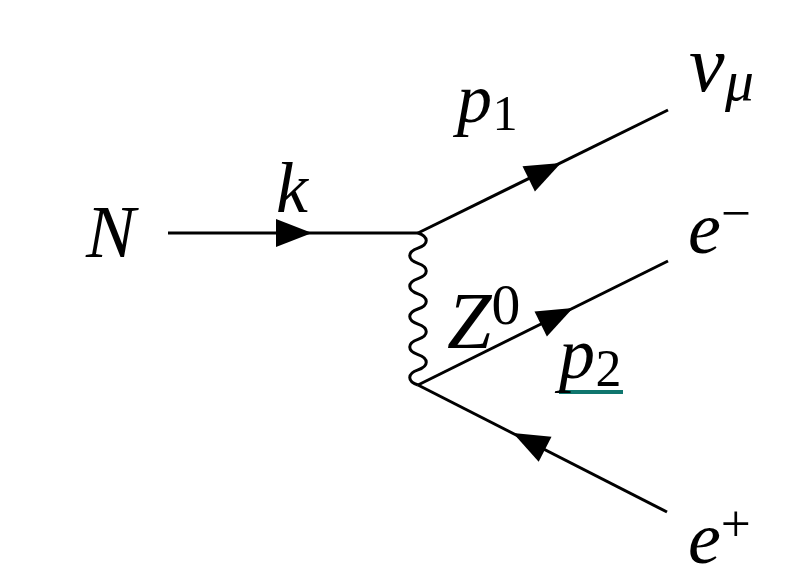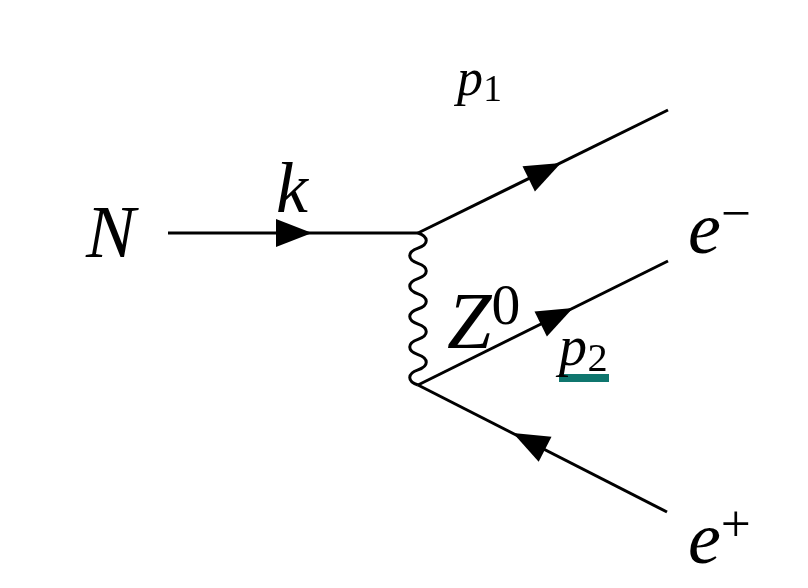--- a/index.html
+++ b/index.html
@@ -36,26 +36,26 @@
     font-size: 0.72em;
     font-style: normal;
     vertical-align: baseline;
   }
   .label sub { top: 0.16em; left: 0.01em; }
   .label sup { top: -0.42em; }
   .label sub.italic-sub { font-style: italic; }
 
   #lbl-N       { left:  86px; top: 195px; font-size: 74px; }
   #lbl-k       { left: 276px; top: 152px; font-size: 72px; }
-  #lbl-p1      { left: 457px; top:  52px; font-size: 52px; text-align: center; }
+  #lbl-p1      { left: 457px; top:  64px; font-size: 70px; text-align: center; }
   #lbl-nu-mu   { left: 689px; top:  24px; font-size: 80px; }
   #lbl-Z0      { left: 447px; top: 281px; font-size: 80px; }
   #lbl-e-minus { left: 688px; top: 191px; font-size: 74px; }
-  #lbl-p2      { left: 559px; top: 318px; font-size: 56px;
-                 border-bottom: 8px solid #0f766e; display: inline-block;
+  #lbl-p2      { left: 559px; top: 318px; font-size: 72px;
+                 border-bottom: 4px solid #0f766e; display: inline-block;
                  padding-right: 2px; }
   #lbl-p3      { left: 610px; top: 351px; font-size: 74px; }
   #lbl-e-plus  { left: 688px; top: 501px; font-size: 74px; }
 </style>
 </head>
 <body>
 
 <div id="stage">
 
   <svg id="diagram-svg" width="808" height="588" viewBox="0 0 808 588">
@@ -83,20 +83,21 @@
       <polygon points="513,433 551.5,436.8 538.7,461.8"></polygon>
     </g>
   </svg>
 
   <div class="label" id="lbl-N"><span>N</span></div>
 
   <div class="label" id="lbl-k"><span>k</span></div>
 
   <div class="label" id="lbl-p1"><span>p</span><sub>1</sub></div>
 
+  <div class="label" id="lbl-nu-mu"><span>ν</span><sub class="italic-sub">μ</sub></div>
 
   <div class="label" id="lbl-Z0"><span>Z</span><sup>0</sup></div>
 
   <div class="label" id="lbl-e-minus"><span>e</span><sup>−</sup></div>
 
   <div class="label" id="lbl-p2"><span>p</span><sub>2</sub></div>
 
 
   <div class="label" id="lbl-e-plus"><span>e</span><sup>+</sup></div>
 

